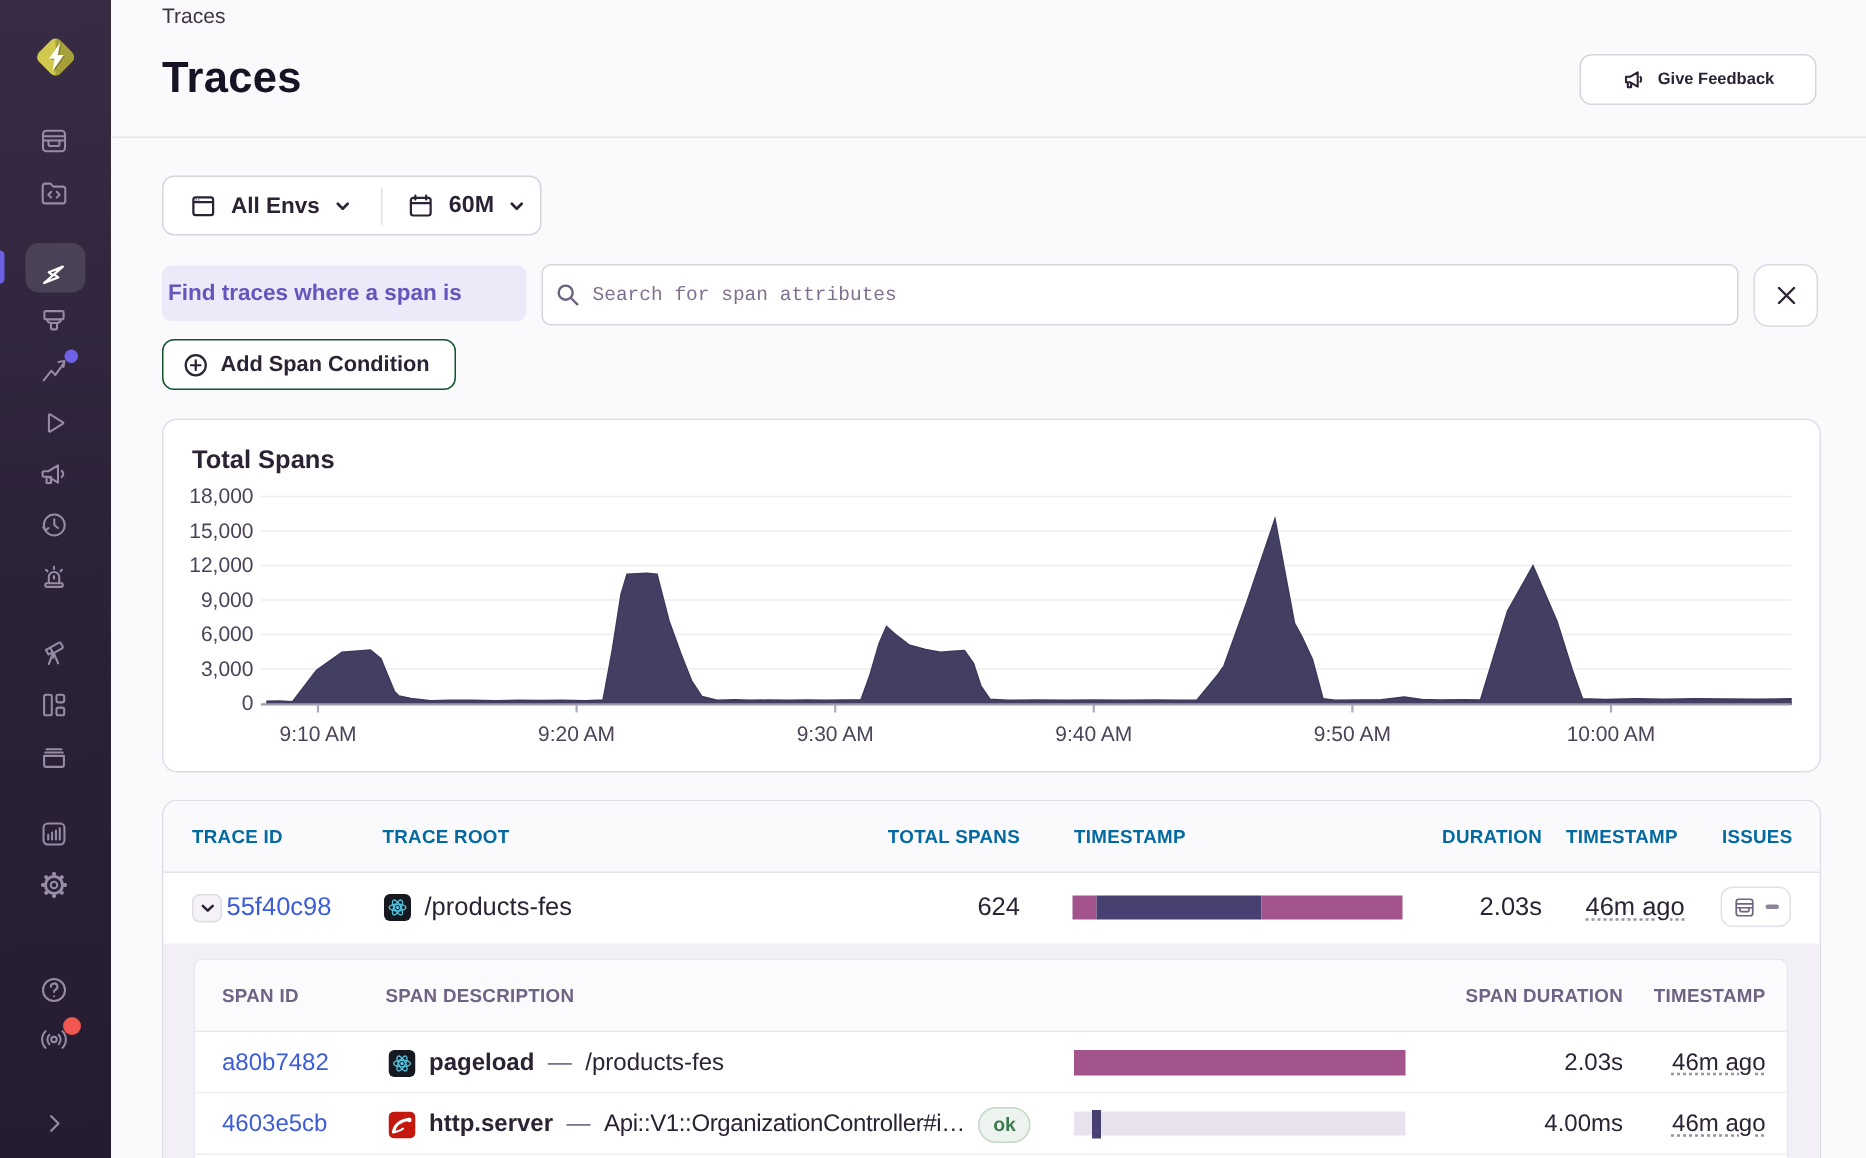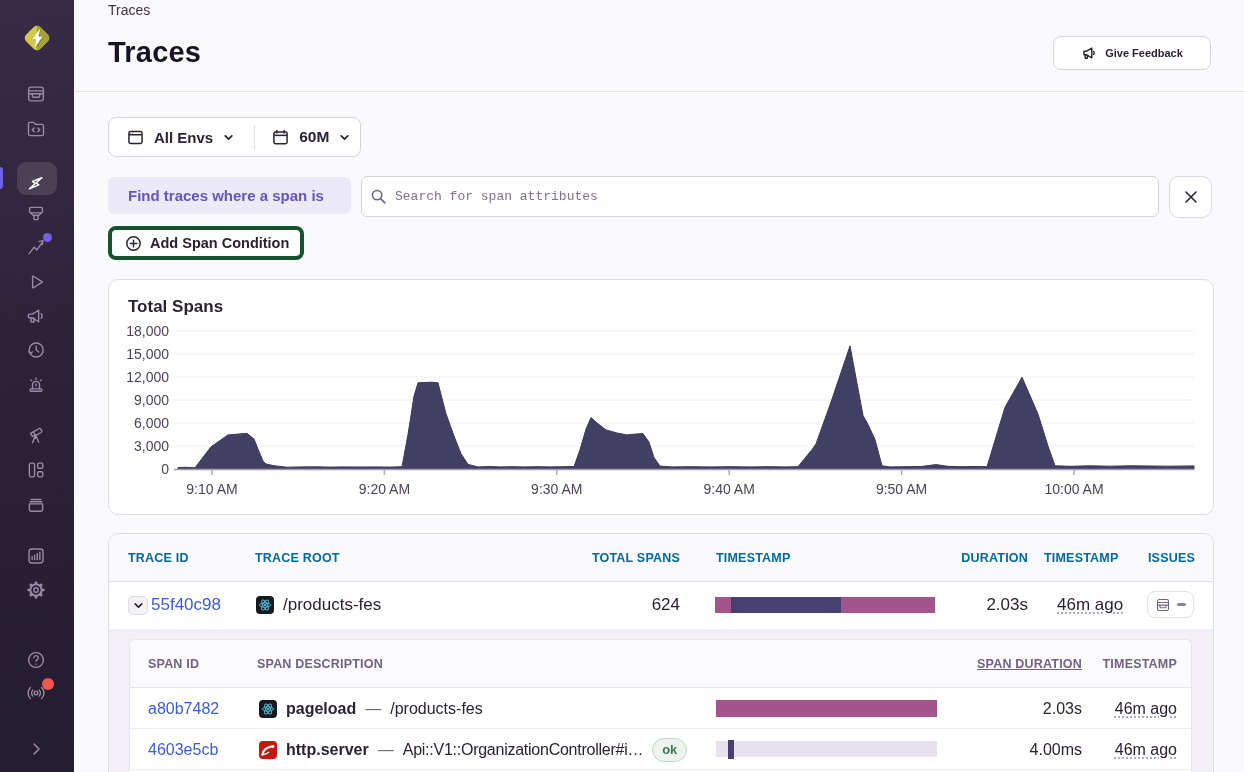--- a/index.html
+++ b/index.html
@@ -27,27 +27,27 @@
   
   .filterbox { left:108px; top:117px; width:253px; height:40px; background:#fff; border:1px solid #d8d4de;
     border-radius:8px; display:flex; align-items:center; }
   .fseg { display:flex; align-items:center; gap:10px; white-space:nowrap; flex-shrink:0; font-size:15px; font-weight:bold; color:#2b2233; }
   .fseg.s1 { padding:0 20px 0 18px; }
   .fseg.s2 { padding:0 19px 0 17px; font-size:15.5px; }
   .fdiv { width:1px; height:25px; background:#e4e0e9; flex-shrink:0; }
   .chev { width:11px; height:11px; margin-left:0; }
 
   .chip { left:108px; top:177px; width:243px; height:37px; background:#ece9f8; border-radius:6px;
-    display:flex; align-items:center; padding-left:20px; font-size:15px; font-weight:bold; color:#6456bd; }
+    display:flex; align-items:center; padding-left:4px; font-size:15px; font-weight:bold; color:#6456bd; }
   .search { left:361px; top:176px; width:798px; height:41px; background:#fff; border:1px solid #d8d4de; border-radius:6px;
     display:flex; align-items:center; padding-left:8px; gap:8px; }
   .search .ph { font-family:"Liberation Mono", monospace; font-size:13px; color:#80708f; letter-spacing:0px; }
   .xbtn { left:1169px; top:176px; width:43px; height:42px; background:#fff; border:1px solid #ddd7e4; border-radius:10px;
     display:flex; align-items:center; justify-content:center; }
-  .addspan { left:108px; top:226px; width:196px; height:34px; background:#fff; border:4px solid #14532d; border-radius:8px;
+  .addspan { left:108px; top:226px; width:196px; height:34px; background:#fff; border:1px solid #14532d; border-radius:8px;
     display:flex; align-items:center; justify-content:flex-start; padding-left:13px; gap:8px; font-size:14.5px; font-weight:bold; color:#2b2233; }
 
   
   .chartcard { left:108px; top:279px; width:1106px; height:236px; background:#fff; border:1px solid #e0dce6; border-radius:10px; }
   .charttitle { position:absolute; left:19px; top:17px; font-size:17px; font-weight:bold; color:#2b2233; }
 
   
   .tablecard { left:108px; top:533px; width:1106px; height:239px; background:#fff; border:1px solid #e0dce6;
     border-radius:10px 10px 0 0; border-bottom:none; overflow:hidden; }
   .thead { height:48px; background:#faf9fb; border-bottom:1px solid #e4dfe9; position:relative; }
@@ -364,21 +364,21 @@
           <path d="M4.6 8.2v2a1 1 0 0 0 1 1h4.8a1 1 0 0 0 1-1v-2"></path>
         </svg>
       <div style="width:9px;height:2.5px;background:#8d8598;border-radius:1.5px;"></div>
     </div>
   </div>
   <div class="nest">
     <div class="nestcard">
       <div class="nhead">
         <div class="nth" style="left:18px;">SPAN ID</div>
         <div class="nth" style="left:127px;">SPAN DESCRIPTION</div>
-        <div class="nth" style="left:830px;width:122px;justify-content:flex-end;text-decoration:underline;">SPAN DURATION</div>
+        <div class="nth" style="left:830px;width:122px;justify-content:flex-end;">SPAN DURATION</div>
         <div class="nth" style="left:985px;width:62px;justify-content:flex-end;">TIMESTAMP</div>
       </div>
       <div class="nrow">
         <div class="cell link" style="left:18px; top:0; height:41px; font-size:16px;">a80b7482</div>
         <div class="cell" style="left:129px; top:0; height:41px; gap:9px; font-size:16px;"><svg width="18" height="18" viewBox="0 0 18 18">
               <rect width="18" height="18" rx="4" fill="#16191f"></rect>
               <g stroke="#53c1de" stroke-width="0.9" fill="none">
                 <ellipse cx="9" cy="9" rx="5.6" ry="2.2"></ellipse>
                 <ellipse cx="9" cy="9" rx="5.6" ry="2.2" transform="rotate(60 9 9)"></ellipse>
                 <ellipse cx="9" cy="9" rx="5.6" ry="2.2" transform="rotate(120 9 9)"></ellipse>

